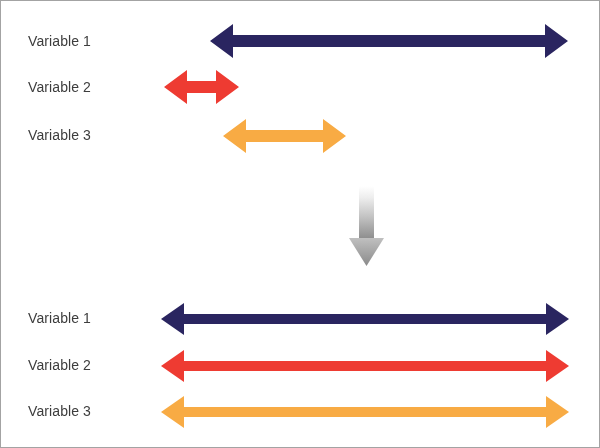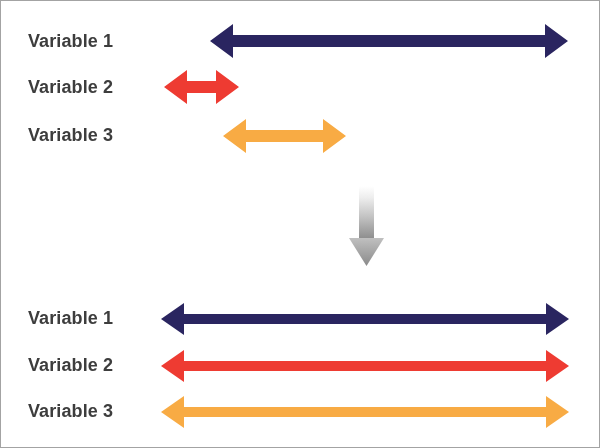--- a/index.html
+++ b/index.html
@@ -13,26 +13,26 @@
     height: 448px;
     background: #ffffff;
     box-sizing: border-box;
     border: 1px solid #a3a3a3;
     overflow: hidden;
     font-family: "Liberation Sans", "DejaVu Sans", sans-serif;
   }
   .var-label {
     position: absolute;
     left: 27px;
-    font-size: 18px;
+    font-size: 14px;
     line-height: 20px;
     color: #3d3d3d;
     letter-spacing: 0.1px;
     white-space: nowrap;
-    font-weight: 700;
+    font-weight: 400;
   }
   .arrow-svg {
     position: absolute;
     display: block;
   }
   
   .lbl-t1 { top: 30px; }
   .lbl-t2 { top: 76px; }
   .lbl-t3 { top: 124px; }
   

